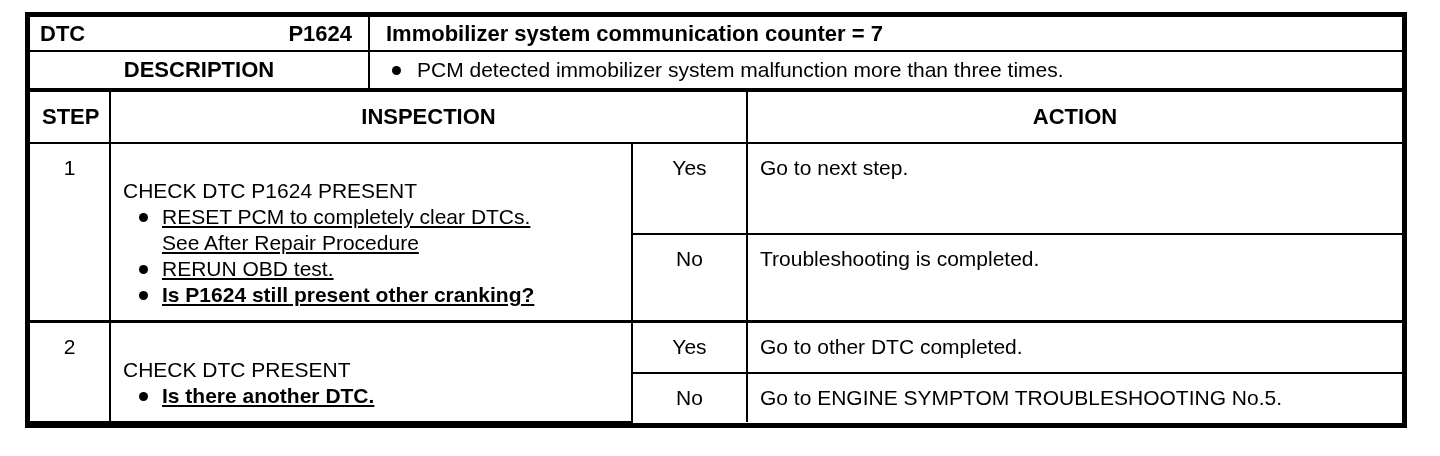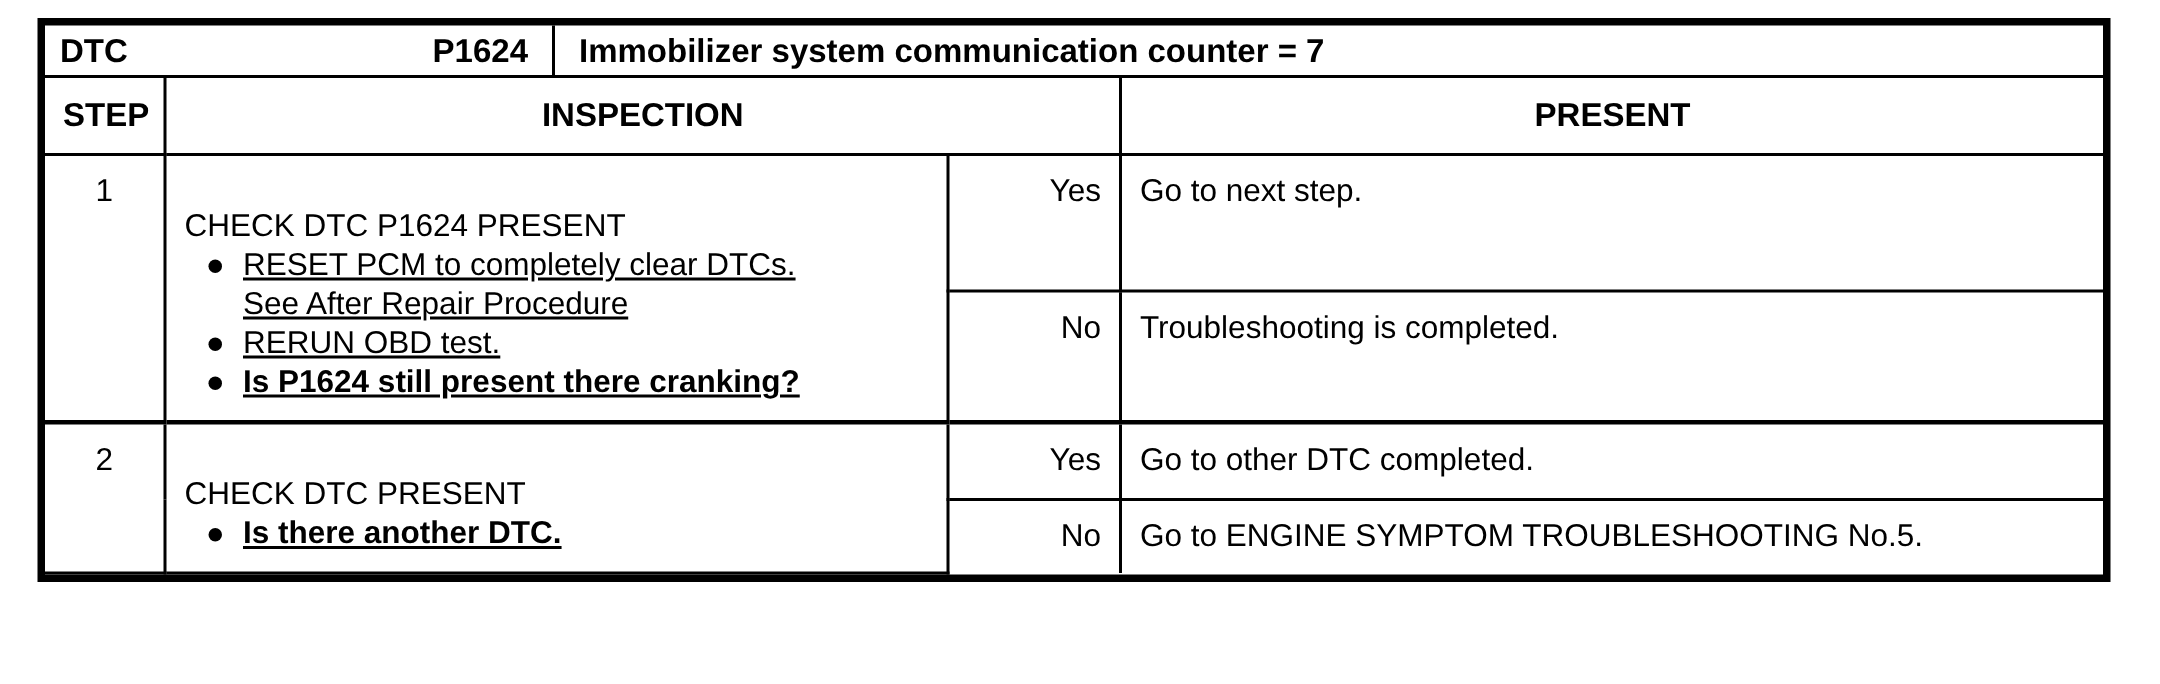--- a/index.html
+++ b/index.html
@@ -112,76 +112,83 @@
     vertical-align: top;
     padding: 5px 8px 4px 10px;
   }
   .insp-title { line-height: 26px; margin-top: 22px; }
   ul.bullets { list-style: none; margin: 0; padding: 0 0 0 16px; text-decoration: underline; }
   ul.bullets li { display: flex; align-items: flex-start; line-height: 26px; }
   ul.bullets .dot { margin-top: 9px; margin-right: 14px; }
   .btext { white-space: pre-line; }
   li.bold .btext { font-weight: 700; }
 
-  td.answer { text-align: right; vertical-align: top; padding-top: 7px; margin-top: 48px; }
+  td.answer { text-align: center; vertical-align: top; padding-top: 7px; margin-top: 48px; }
   td.action { vertical-align: top; padding: 7px 8px 0 14px; }
   tr.r-s1y td.answer, tr.r-s1y td.action { height: 72px; }
   tr.r-s1n td.answer, tr.r-s1n td.action { height: 69px; }
   tr.r-s2y td.answer, tr.r-s2y td.action { height: 37px; }
   tr.r-s2n td.answer, tr.r-s2n td.action { height: 38px; }
   tr.step-sep td { border-top: 3px solid #000; }
 </style>
 </head>
 <body>
 
 <div class="doc">
 
   <div class="row row-dtc">
     <div class="cell-a dtc-a">
       <span>DTC</span>
       <span>P1624</span>
     </div>
     <div class="cell-b dtc-b">Immobilizer system communication counter = 7</div>
   </div>
 
+  <div class="row row-desc">
+    <div class="cell-a desc-a">DESCRIPTION</div>
+    <div class="cell-b desc-b">
+      <span class="dot"></span>
+      <span>PCM detected immobilizer system malfunction more than three times.</span>
+    </div>
+  </div>
 
 
   <table class="steps">
     <colgroup>
       <col class="c-step">
         <col class="c-insp">
         <col class="c-ans">
         <col class="c-act">
     </colgroup>
     <thead>
       <tr>
         <th>STEP</th>
         <th colspan="2">INSPECTION</th>
-        <th>PRESENT</th>
+        <th>ACTION</th>
       </tr>
     </thead>
     <tbody>
 
       <tr class="r-s1y">
         <td class="step-num" rowspan="2">1</td>
         <td class="inspection" rowspan="2">
           <div class="insp-title">CHECK DTC P1624 PRESENT</div>
           <ul class="bullets">
             <li>
               <span class="dot"></span>
               <span class="btext">RESET PCM to completely clear DTCs.
 See After Repair Procedure</span>
             </li>
             <li>
               <span class="dot"></span>
               <span class="btext">RERUN OBD test.</span>
             </li>
             <li class="bold">
               <span class="dot"></span>
-              <span class="btext">Is P1624 still present there cranking?</span>
+              <span class="btext">Is P1624 still present other cranking?</span>
             </li>
           </ul>
         </td>
         <td class="answer">Yes</td>
         <td class="action">Go to next step.</td>
       </tr>
       <tr class="r-s1n">
         <td class="answer">No</td>
         <td class="action">Troubleshooting is completed.</td>
       </tr>

